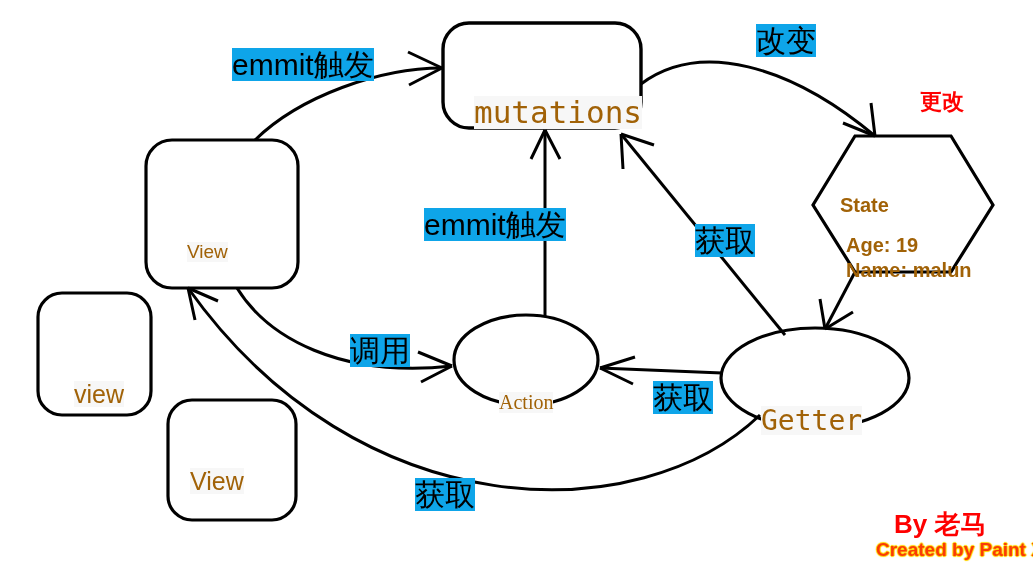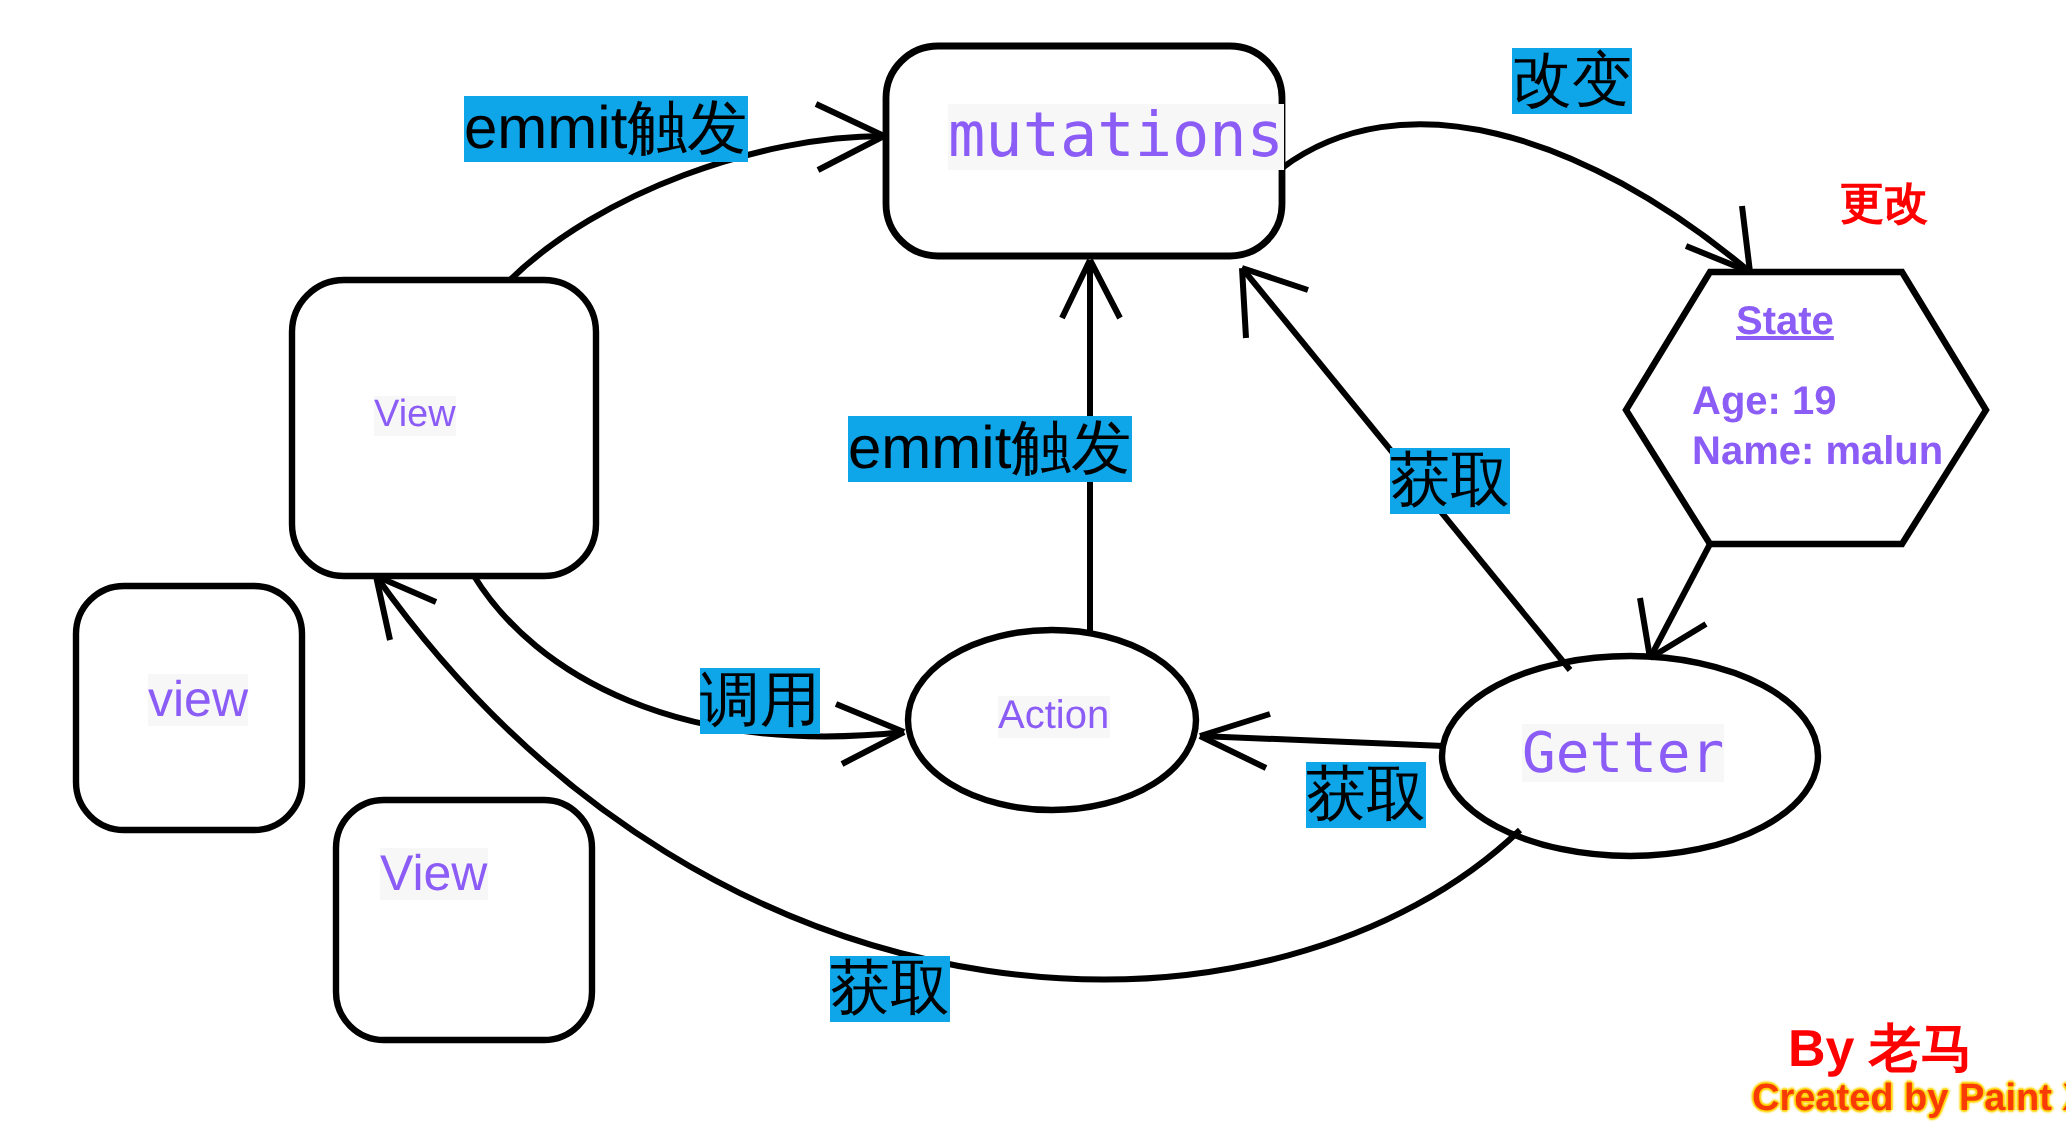--- a/index.html
+++ b/index.html
@@ -19,24 +19,25 @@
   }
   #diagram-svg {
     position: absolute;
     left: 0;
     top: 0;
     width: 1033px;
     height: 566px;
   }
   .shape-label {
     position: absolute;
-    color: #8b5cf6;
+    color: #a16207;
     white-space: nowrap;
     background: #f7f7f7;
     line-height: 1.05;
+    margin-top: 44px;
   }
   .edge-label {
     position: absolute;
     color: #000000;
     white-space: nowrap;
     background: #0ea5e9;
     font-size: 30px;
     line-height: 1.1;
   }
   .mono-label {
@@ -131,25 +132,25 @@
 
   <div class="shape-label mono-label" style="left:474px; top:52px; font-size:31px;">mutations</div>
 
   <div class="shape-label sans-label" style="left:187px; top:198px; font-size:19px;">View</div>
 
 
   <div class="shape-label sans-label" style="left:74px; top:337px; font-size:25px;">view</div>
 
   <div class="shape-label sans-label" style="left:190px; top:424px; font-size:25px;">View</div>
 
-  <div class="shape-label sans-label" style="left:499px; top:348px; font-size:20px;">Action</div>
+  <div class="shape-label sans-label" style="left:499px; top:348px; font-size:20px;font-family:Liberation Serif, serif;">Action</div>
 
   <div class="shape-label mono-label" style="left:761px; top:362px; font-size:28px;">Getter</div>
 
-  <div class="shape-label sans-label" style="left:868px; top:151px; font-size:20px; font-weight:bold; background:transparent;text-decoration:underline;">State</div>
+  <div class="shape-label sans-label" style="left:840px; top:151px; font-size:20px; font-weight:bold; background:transparent;">State</div>
 
   <div class="shape-label sans-label" style="left:846px; top:191px; font-size:20px; font-weight:bold; background:transparent;text-align:center;">Age:  19</div>
 
   <div class="shape-label sans-label" style="left:846px; top:216px; font-size:20px; font-weight:bold; background:transparent;">Name: malun</div>
 
   <div class="edge-label" style="left:232px; top:48px;">emmit触发</div>
 
   <div class="edge-label" style="left:424px; top:208px;">emmit触发</div>
 
   <div class="edge-label" style="left:756px; top:24px;">改变</div>

